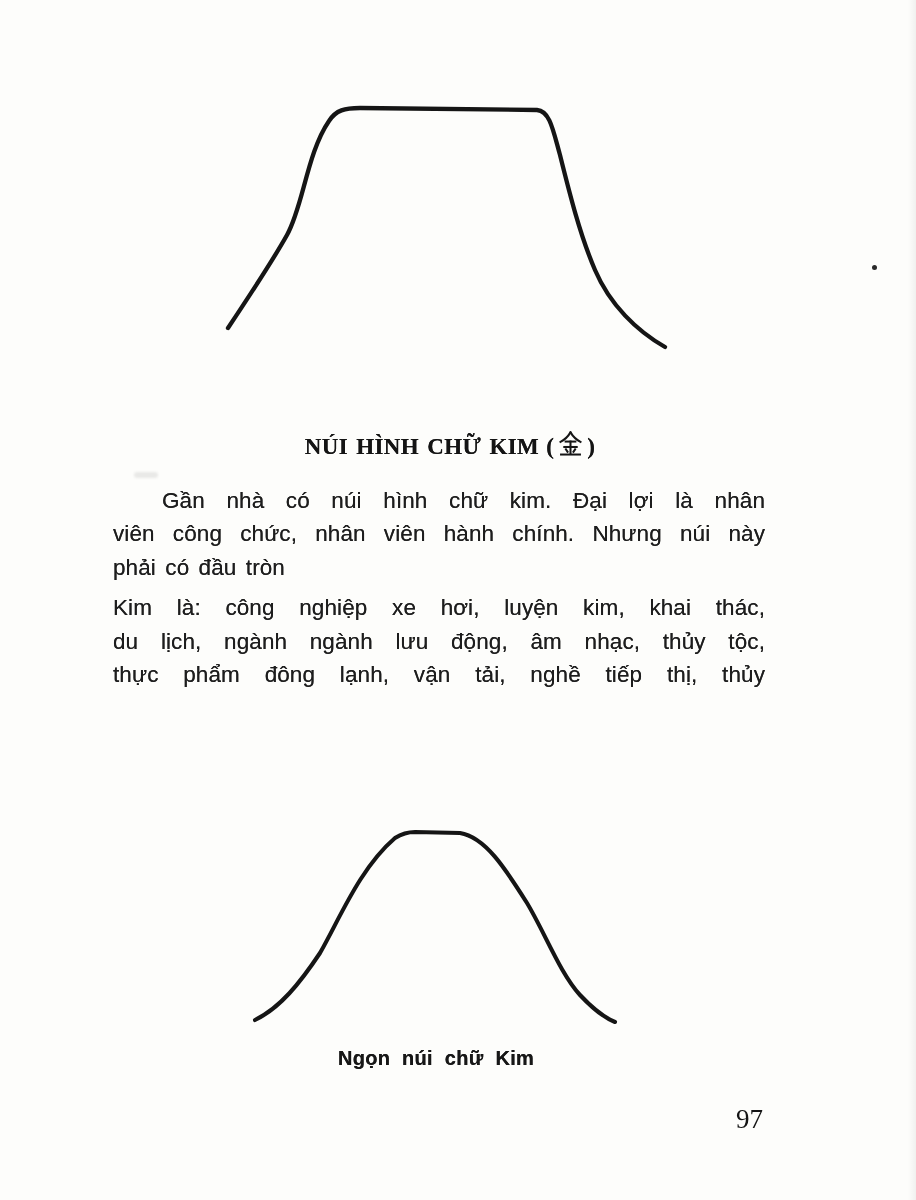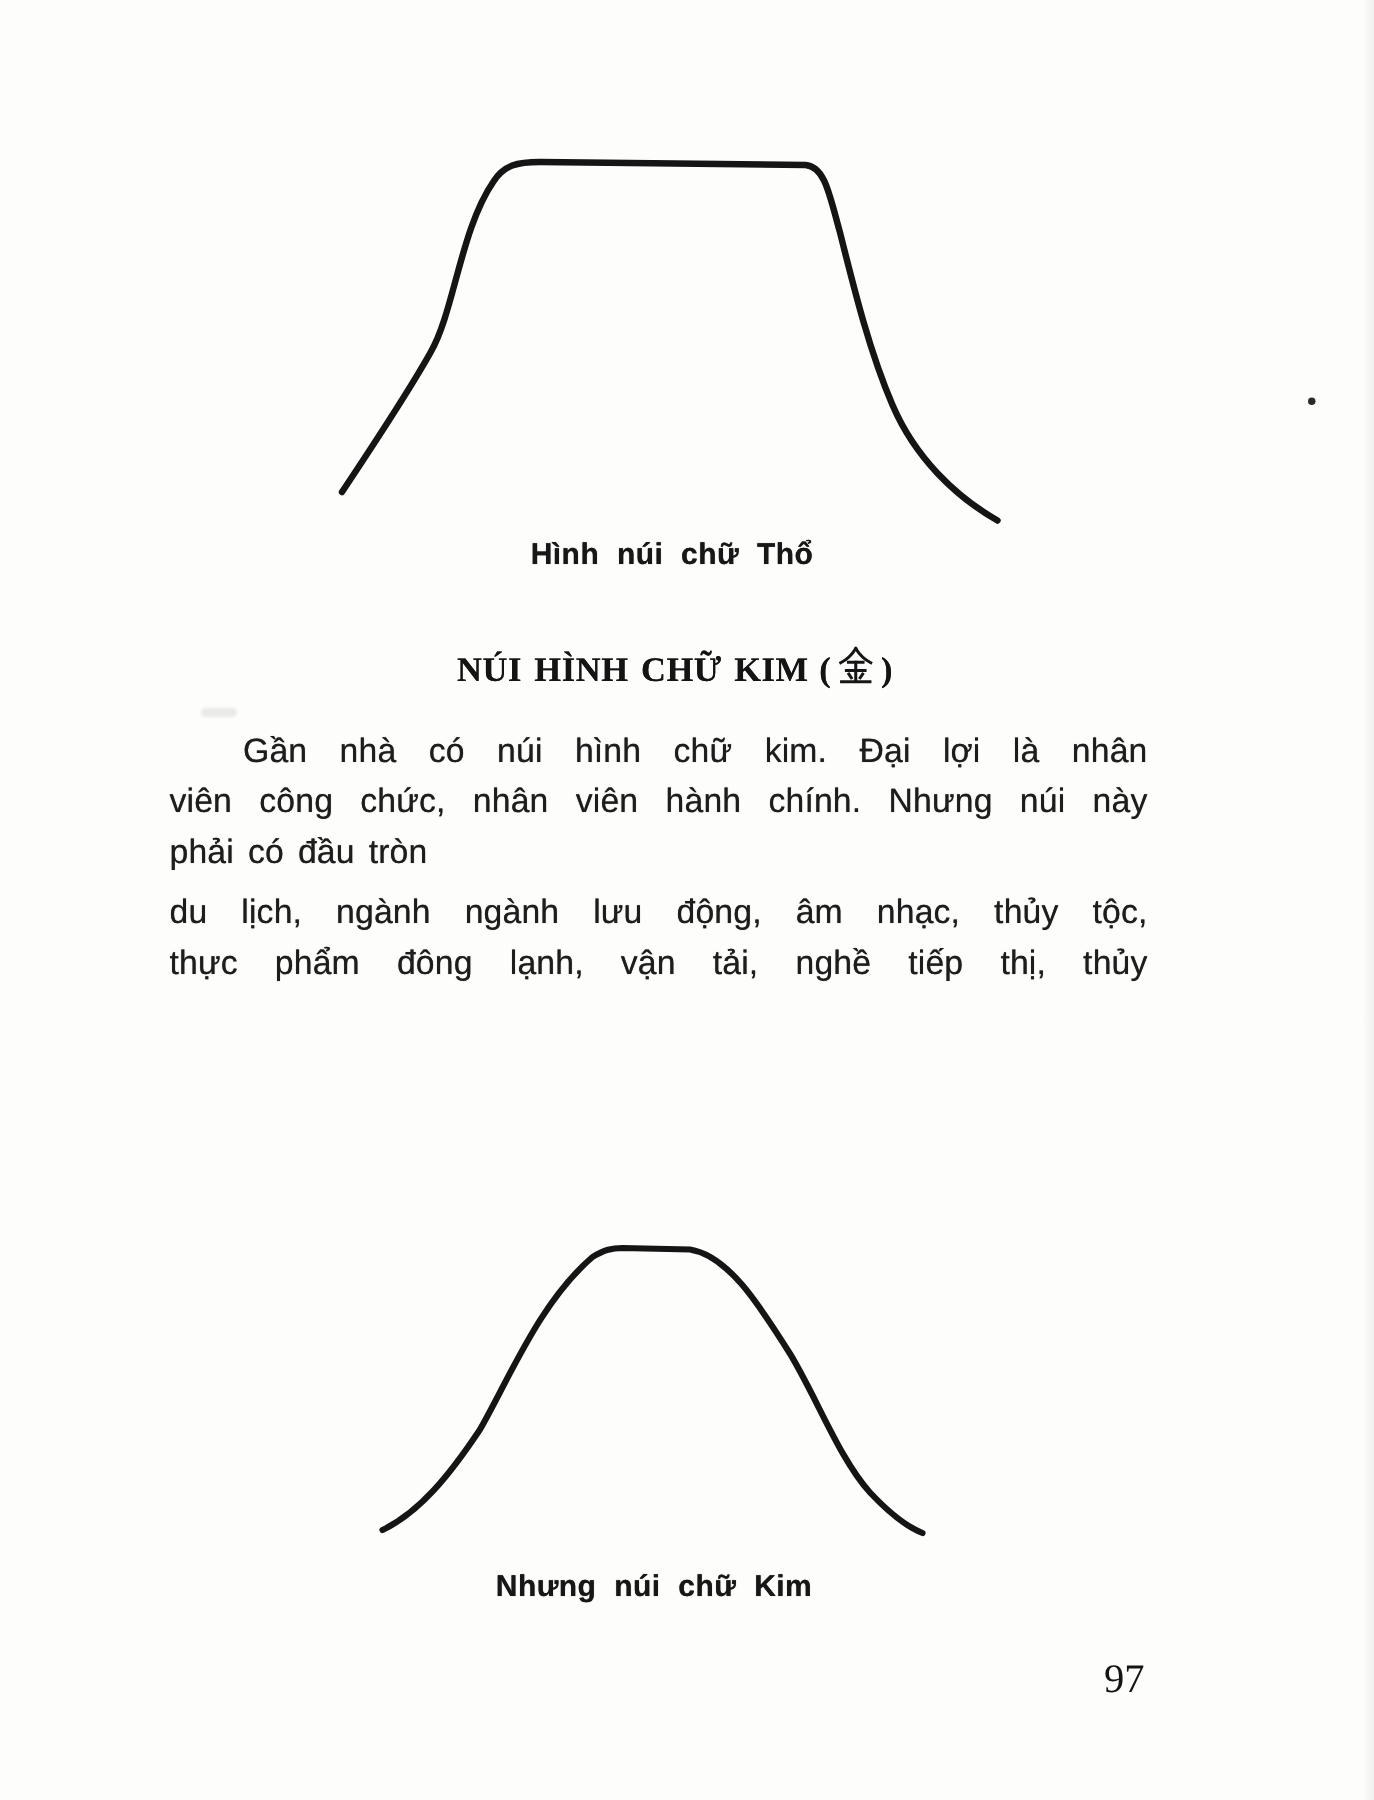--- a/index.html
+++ b/index.html
@@ -89,21 +89,20 @@
       <path class="curve" stroke-width="4.3" d="M 13 233
            C 35 200, 58 165, 72 140
            C 88 112, 92 58, 114 26
            C 121 15, 130 13, 145 13
            L 322 15
            C 335 16, 338 35, 345 60
            C 355 100, 365 140, 380 175
            C 395 210, 422 236, 450 252"></path>
     </svg>
   </figure>
-  <div class="caption caption-top">Hình núi chữ Thổ</div>
 
   <h1 class="heading">
     <span>NÚI HÌNH CHỮ KIM</span><span class="paren-open">(</span><svg class="kim-svg" width="27" height="28" viewBox="0 0 100 100">
       <path class="kim-stroke" d="M50 7 C 41 22, 29 34, 13 42" stroke-linecap="round"></path>
       <path class="kim-stroke" d="M50 7 C 59 22, 71 34, 87 42" stroke-linecap="round"></path>
       <path class="kim-stroke" d="M32 41 L68 41"></path>
       <path class="kim-stroke" d="M50 41 L50 86"></path>
       <path class="kim-stroke" d="M27 61 L73 61"></path>
       <path class="kim-stroke" d="M33 70 L39 79"></path>
       <path class="kim-stroke" d="M67 70 L61 79"></path>
@@ -111,37 +110,38 @@
     </svg><span class="paren-close">)</span>
   </h1>
 
   <div class="body-text">
     <div class="para1">
       <div class="line indent">Gần nhà có núi hình chữ kim. Đại lợi là nhân</div>
       <div class="line">viên công chức, nhân viên hành chính. Nhưng núi này</div>
       <div class="line last">phải có đầu tròn</div>
     </div>
     <div class="para2">
+      <div class="line">Kim là: công nghiệp xe hơi, luyện kim, khai thác,</div>
       <div class="line">du lịch, ngành ngành lưu động, âm nhạc, thủy tộc,</div>
       <div class="line">thực phẩm đông lạnh, vận tải, nghề tiếp thị, thủy</div>
     </div>
   </div>
 
   <figure class="figure fig-bottom" style="margin:0;">
     <svg width="375" height="205" viewBox="0 0 375 205">
       <path class="curve" stroke-width="4.1" d="M 10 197
            C 35 185, 55 160, 75 130
            C 95 95, 115 45, 150 15
            C 158 10, 163 9, 170 9
            L 215 10
            C 240 14, 260 45, 282 80
            C 300 110, 315 150, 335 172
            C 350 188, 360 195, 370 199"></path>
     </svg>
   </figure>
-  <div class="caption caption-bottom">Nhưng núi chữ Kim</div>
+  <div class="caption caption-bottom">Ngọn núi chữ Kim</div>
 
   <div class="page-number">97</div>
 
   <div class="speck"></div>
   <div class="smudge"></div>
 
 </div>
 
 </body></html>

